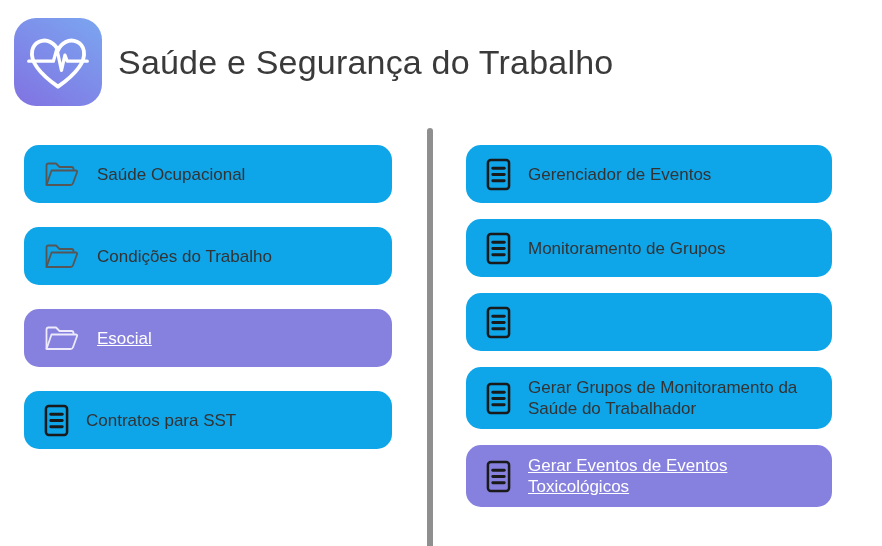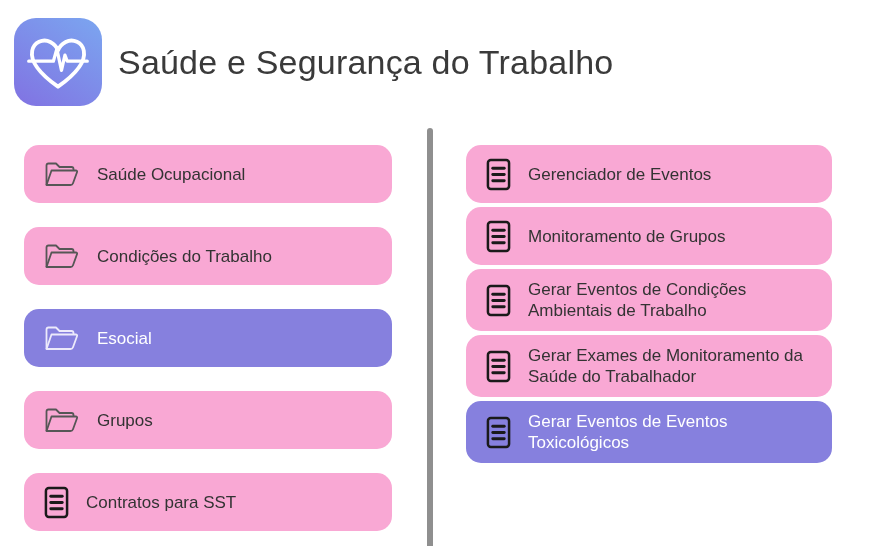--- a/index.html
+++ b/index.html
@@ -41,48 +41,48 @@
     background:#8f8f8f;
     border-radius:3px 3px 0 0;
   }
 
   
   .menu {
     position:absolute; top:145px;
     display:flex; flex-direction:column;
   }
   .menu.left  { left:24px;  width:368px; gap:24px; }
-  .menu.right { left:466px; width:366px; gap:4px; }
+  .menu.right { left:466px; width:366px; gap:16px; }
 
   .menu-item {
     display:flex; align-items:center;
     gap:17px;
     min-height:58px;
     padding:10px 8px 10px 20px;
-    background:#f9a8d4;
+    background:#0ea5e9;
     border:none;
     border-radius:15px;
     cursor:pointer;
     text-align:left;
     font-family:inherit;
     width:100%;
   }
   .menu-item .icon {
     flex:0 0 auto;
     display:flex; align-items:center; justify-content:center;
     color:#565656;
   }
   .menu-item .label {
     font-size:17px;
     line-height:21px;
     color:#333333;
     white-space:pre-line;
   }
   .menu-item.selected { background:#8680de; }
-  .menu-item.selected .label { color:#ffffff; }
+  .menu-item.selected .label { color:#ffffff;text-decoration:underline; }
   .menu-item.selected .icon.folder { color:#eceafb; }
   
   .icon.doc { color:#1a1a1a; }
 </style>
 </head>
 <body>
 
 <div class="page">
 
   <div class="header">
@@ -119,29 +119,20 @@
       <button class="menu-item selected">
         <span class="icon folder">
           <svg width="36" height="28" viewBox="0 0 36 28" aria-hidden="true">
             <path d="M2.5 25 L2.5 5.5 Q2.5 3.5 4.5 3.5 L12 3.5 L15.5 7 L27.5 7 Q29.5 7 29.5 9 L29.5 10.5" fill="none" stroke="currentColor" stroke-width="1.8" stroke-linejoin="round"></path>
             <path d="M2.5 25 L7.5 10.5 L31.8 10.5 Q33.6 10.5 33 12.2 L29 23.2 Q28.4 25 26.4 25 Z" fill="none" stroke="currentColor" stroke-width="1.8" stroke-linejoin="round"></path>
           </svg>
         </span>
         <span class="label">Esocial</span>
       </button>
       <button class="menu-item">
-        <span class="icon folder">
-          <svg width="36" height="28" viewBox="0 0 36 28" aria-hidden="true">
-            <path d="M2.5 25 L2.5 5.5 Q2.5 3.5 4.5 3.5 L12 3.5 L15.5 7 L27.5 7 Q29.5 7 29.5 9 L29.5 10.5" fill="none" stroke="currentColor" stroke-width="1.8" stroke-linejoin="round"></path>
-            <path d="M2.5 25 L7.5 10.5 L31.8 10.5 Q33.6 10.5 33 12.2 L29 23.2 Q28.4 25 26.4 25 Z" fill="none" stroke="currentColor" stroke-width="1.8" stroke-linejoin="round"></path>
-          </svg>
-        </span>
-        <span class="label">Grupos</span>
-      </button>
-      <button class="menu-item">
         <span class="icon doc">
           <svg width="25" height="33" viewBox="0 0 26 34" aria-hidden="true">
             <rect x="2" y="2" width="22" height="30" rx="3" fill="none" stroke="currentColor" stroke-width="2.6"></rect>
             <line x1="7" y1="10.5" x2="19" y2="10.5" stroke="currentColor" stroke-width="2.9" stroke-linecap="round"></line>
             <line x1="7" y1="17" x2="19" y2="17" stroke="currentColor" stroke-width="2.9" stroke-linecap="round"></line>
             <line x1="7" y1="23.5" x2="19" y2="23.5" stroke="currentColor" stroke-width="2.9" stroke-linecap="round"></line>
           </svg>
         </span>
         <span class="label">Contratos para SST</span>
       </button>
@@ -171,33 +162,31 @@
       </button>
       <button class="menu-item">
         <span class="icon doc">
           <svg width="25" height="33" viewBox="0 0 26 34" aria-hidden="true">
             <rect x="2" y="2" width="22" height="30" rx="3" fill="none" stroke="currentColor" stroke-width="2.6"></rect>
             <line x1="7" y1="10.5" x2="19" y2="10.5" stroke="currentColor" stroke-width="2.9" stroke-linecap="round"></line>
             <line x1="7" y1="17" x2="19" y2="17" stroke="currentColor" stroke-width="2.9" stroke-linecap="round"></line>
             <line x1="7" y1="23.5" x2="19" y2="23.5" stroke="currentColor" stroke-width="2.9" stroke-linecap="round"></line>
           </svg>
         </span>
-        <span class="label">Gerar Eventos de Condições
-Ambientais de Trabalho</span>
-      </button>
-      <button class="menu-item">
-        <span class="icon doc">
-          <svg width="25" height="33" viewBox="0 0 26 34" aria-hidden="true">
-            <rect x="2" y="2" width="22" height="30" rx="3" fill="none" stroke="currentColor" stroke-width="2.6"></rect>
-            <line x1="7" y1="10.5" x2="19" y2="10.5" stroke="currentColor" stroke-width="2.9" stroke-linecap="round"></line>
-            <line x1="7" y1="17" x2="19" y2="17" stroke="currentColor" stroke-width="2.9" stroke-linecap="round"></line>
-            <line x1="7" y1="23.5" x2="19" y2="23.5" stroke="currentColor" stroke-width="2.9" stroke-linecap="round"></line>
-          </svg>
-        </span>
-        <span class="label">Gerar Exames de Monitoramento da
+      </button>
+      <button class="menu-item">
+        <span class="icon doc">
+          <svg width="25" height="33" viewBox="0 0 26 34" aria-hidden="true">
+            <rect x="2" y="2" width="22" height="30" rx="3" fill="none" stroke="currentColor" stroke-width="2.6"></rect>
+            <line x1="7" y1="10.5" x2="19" y2="10.5" stroke="currentColor" stroke-width="2.9" stroke-linecap="round"></line>
+            <line x1="7" y1="17" x2="19" y2="17" stroke="currentColor" stroke-width="2.9" stroke-linecap="round"></line>
+            <line x1="7" y1="23.5" x2="19" y2="23.5" stroke="currentColor" stroke-width="2.9" stroke-linecap="round"></line>
+          </svg>
+        </span>
+        <span class="label">Gerar Grupos de Monitoramento da
 Saúde do Trabalhador</span>
       </button>
       <button class="menu-item selected">
         <span class="icon doc">
           <svg width="25" height="33" viewBox="0 0 26 34" aria-hidden="true">
             <rect x="2" y="2" width="22" height="30" rx="3" fill="none" stroke="currentColor" stroke-width="2.6"></rect>
             <line x1="7" y1="10.5" x2="19" y2="10.5" stroke="currentColor" stroke-width="2.9" stroke-linecap="round"></line>
             <line x1="7" y1="17" x2="19" y2="17" stroke="currentColor" stroke-width="2.9" stroke-linecap="round"></line>
             <line x1="7" y1="23.5" x2="19" y2="23.5" stroke="currentColor" stroke-width="2.9" stroke-linecap="round"></line>
           </svg>

